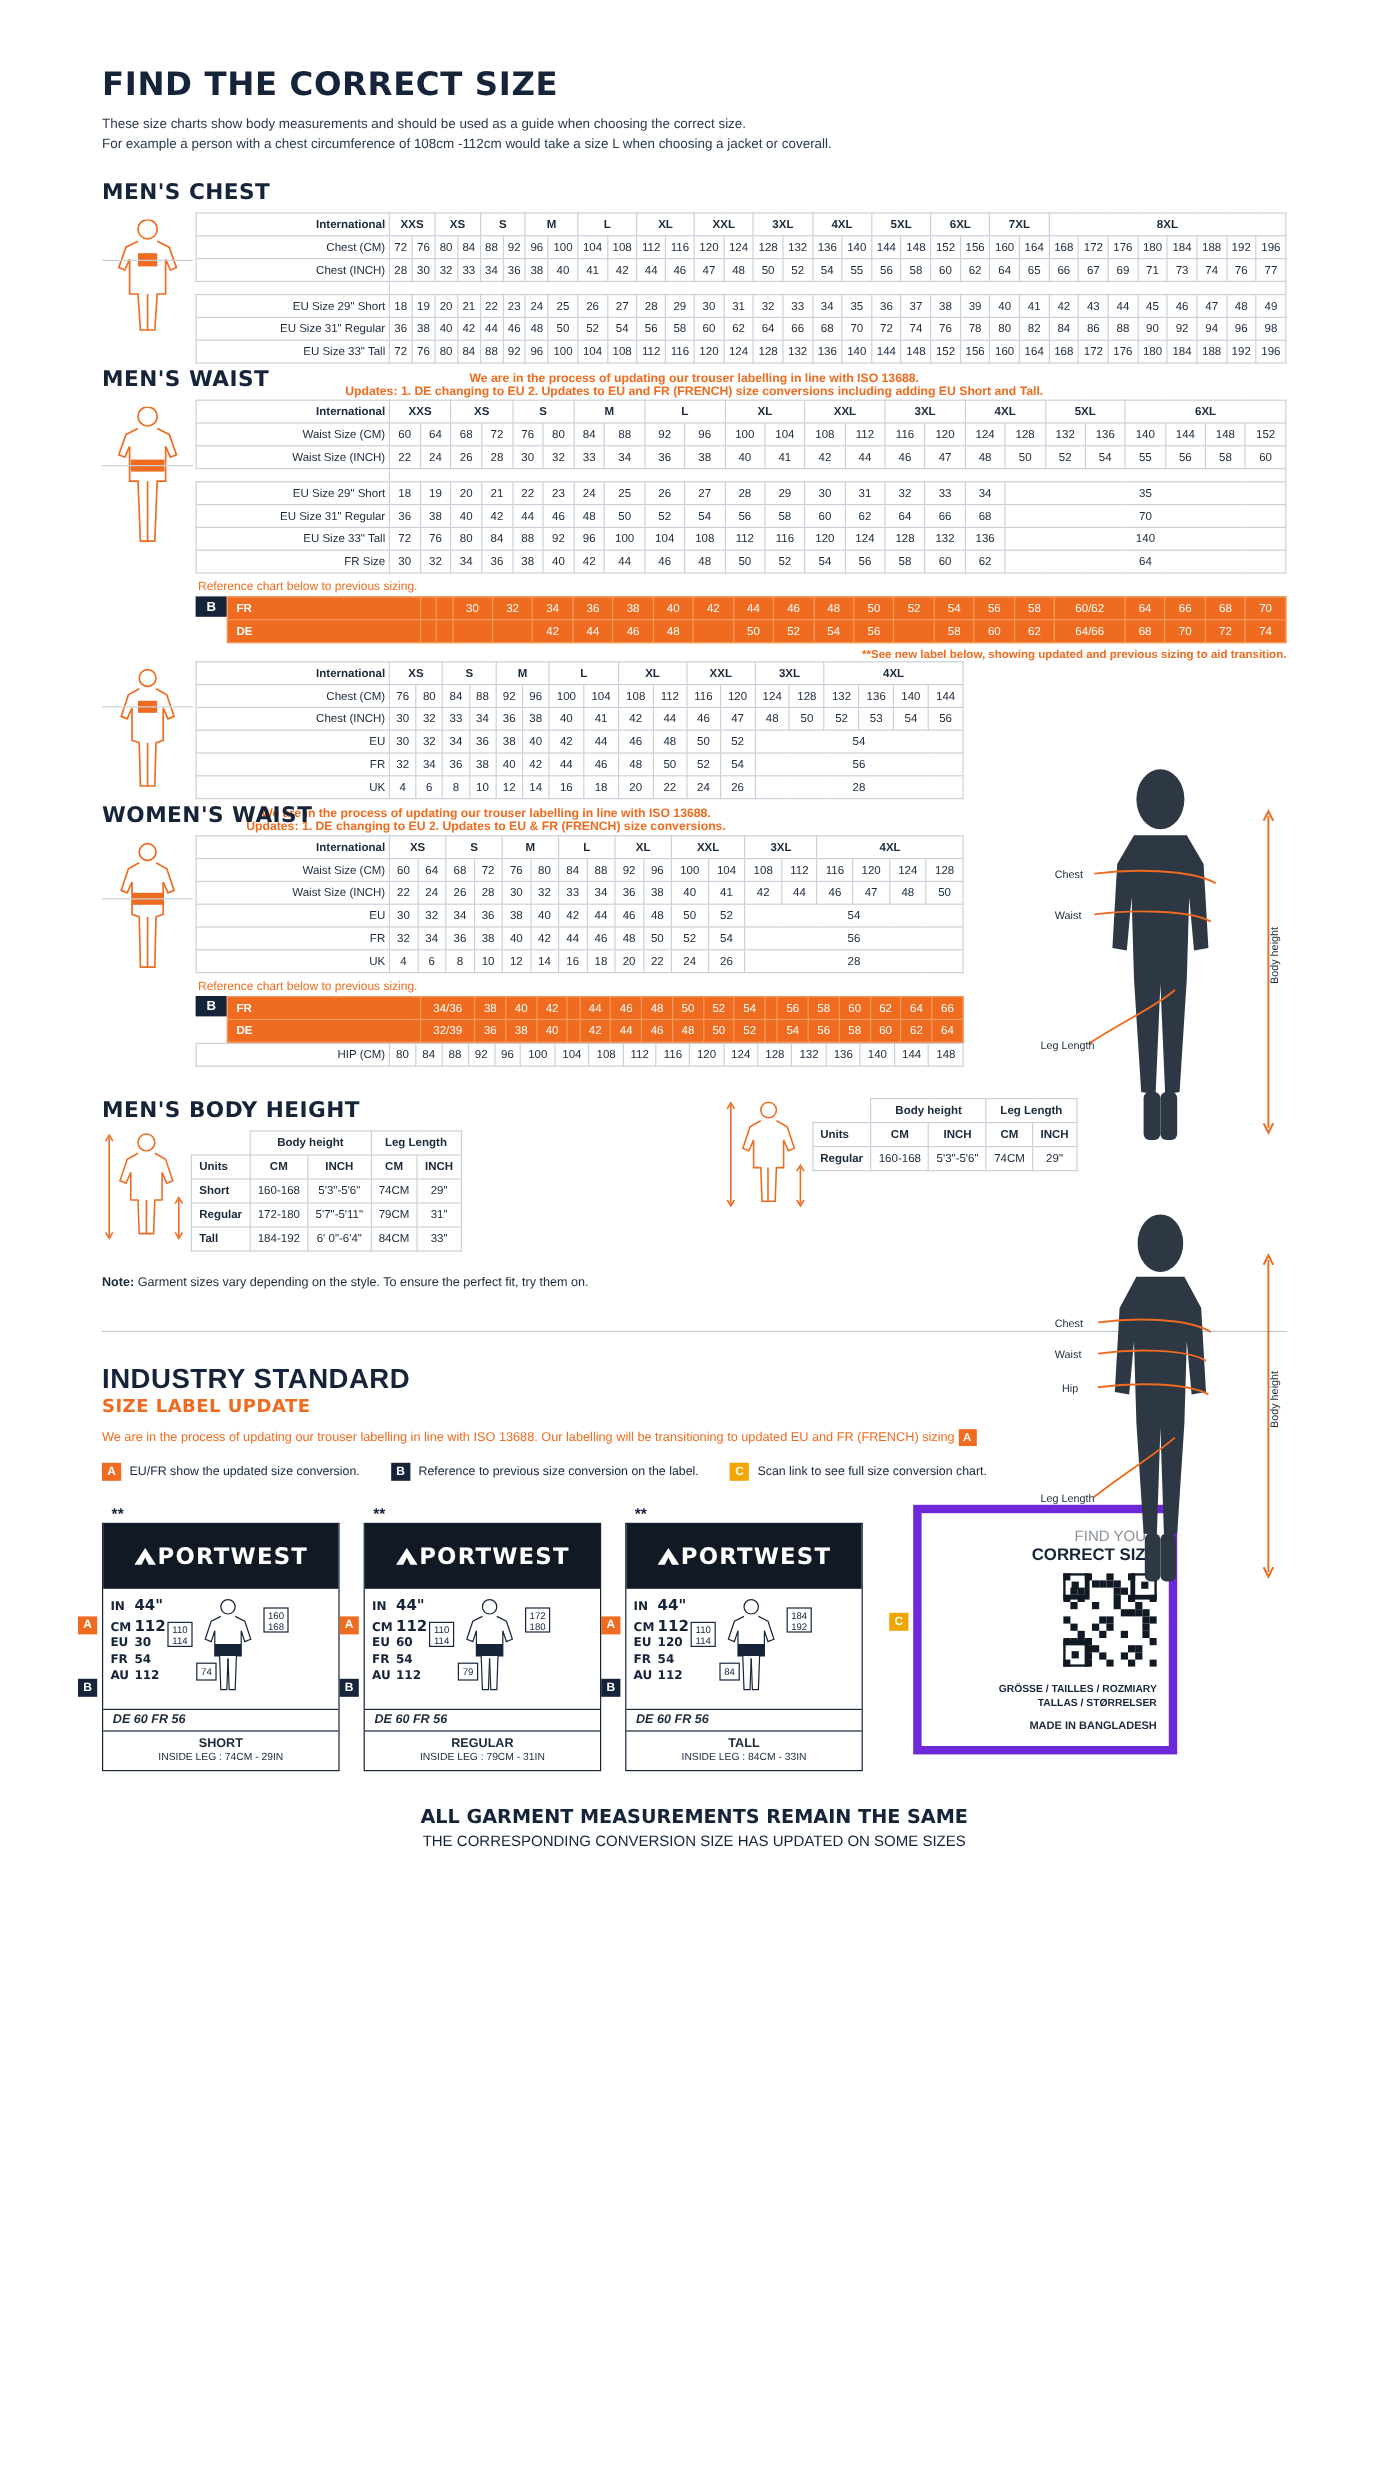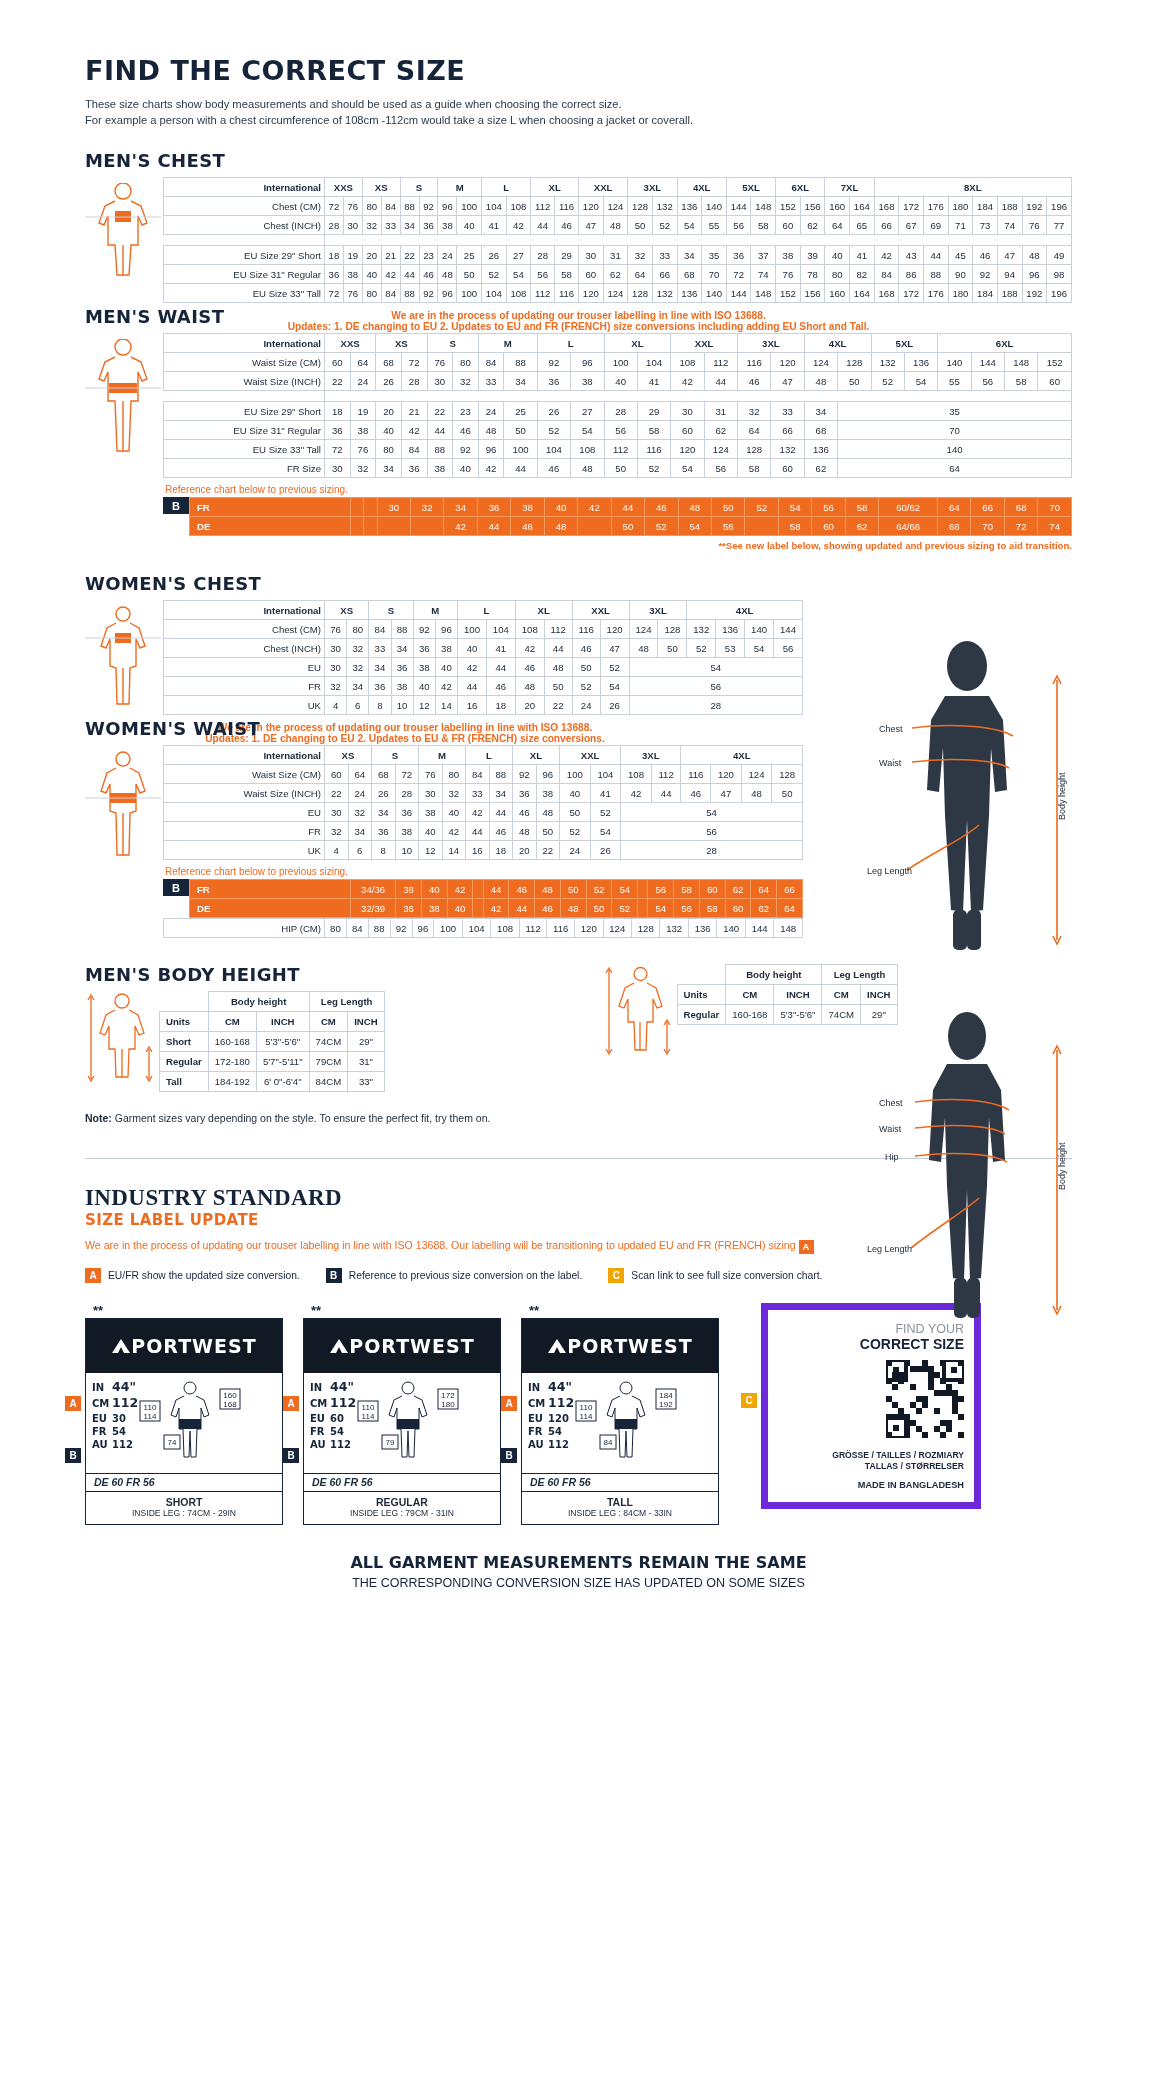--- a/index.html
+++ b/index.html
@@ -56,21 +56,21 @@
   table.bh{border-collapse:collapse;font-size:9.6px;}
   table.bh td,table.bh th{border:1px solid #c9d2da;padding:2px 6px;text-align:center;height:15px;white-space:nowrap;}
   table.bh th{font-weight:bold;}
   table.bh td.lbl,table.bh th.lbl{text-align:left;font-weight:bold;}
 
   .note-final{font-size:10.5px;margin:20px 0 0 0;color:#1b2a3a;}
   .note-final b{font-weight:bold;}
 
   hr.div{border:none;border-top:1px solid #c3ccd4;margin:34px 0 26px 0;}
 
-  h2.ind{font-size:23px;font-weight:bold;color:#16243a;margin:0;letter-spacing:.4px;font-family:Liberation Serif, serif;}
+  h2.ind{font-size:23px;font-weight:bold;color:#16243a;margin:0;letter-spacing:.4px;font-family:Liberation Sans, sans-serif;}
   h2.upd{font-size:15px;font-weight:bold;color:#ee6b1f;margin:0 0 10px 0;letter-spacing:.4px;font-family:"DejaVu Sans", sans-serif;}
   .lead{font-size:10.6px;color:#ee6b1f;margin-bottom:14px;}
   .lead .tag{display:inline-flex;align-items:center;justify-content:center;background:#ee6b1f;color:#fff;font-weight:bold;width:15px;height:14px;font-size:9.5px;vertical-align:middle;}
   .legend{display:flex;gap:26px;font-size:10.3px;color:#16243a;margin-bottom:20px;align-items:center;}
   .legend .item{display:flex;align-items:center;gap:7px;}
   .tag-o{display:inline-flex;align-items:center;justify-content:center;background:#ee6b1f;color:#fff;font-weight:bold;width:16px;height:15px;font-size:10px;}
   .tag-d{display:inline-flex;align-items:center;justify-content:center;background:#16243a;color:#fff;font-weight:bold;width:16px;height:15px;font-size:10px;}
   .tag-y{display:inline-flex;align-items:center;justify-content:center;background:#f0a500;color:#fff;font-weight:bold;width:16px;height:15px;font-size:10px;}
 
   .labels{display:flex;gap:20px;align-items:flex-start;}
@@ -566,21 +566,20 @@
                     <td colspan="1">74</td>
                   </tr>
                 </tbody>
           </table>
         </div>
       </div>
       <div class="seenote">**See new label below, showing updated and previous sizing to aid transition.</div>
     </div>
   </div>
 
-  <h2 class="sec-title" style="margin-top:22px">WOMEN'S CHEST</h2>
   <div class="row">
     <div class="figcol">
       <svg class="figsvg" width="76" height="102" viewBox="0 0 76 102">
         <g stroke="#ee6b1f" stroke-width="1.4" fill="none">
           <path d="M31 8a7 7 0 0 1 14 0a7 7 0 0 1-14 0z"></path>
           <path d="M31 17 L22 22 L16 40 L21 42 L25 33 L25 60 L31 62 L32 98 L38 98 L38 62"></path>
           <path d="M45 17 L54 22 L60 40 L55 42 L51 33 L51 60 L45 62 L44 98 L38 98"></path>
         </g>
         <rect x="30" y="27" width="16" height="10" fill="#ee6b1f"></rect>
         <line x1="0" y1="32" x2="76" y2="32" stroke="#c9d2da" stroke-width="1"></line>

